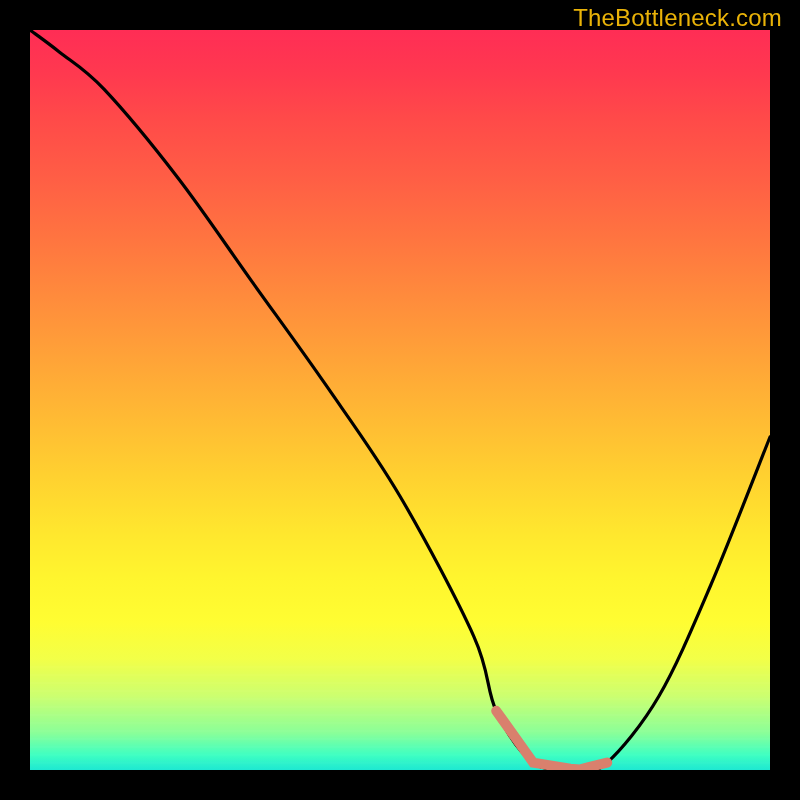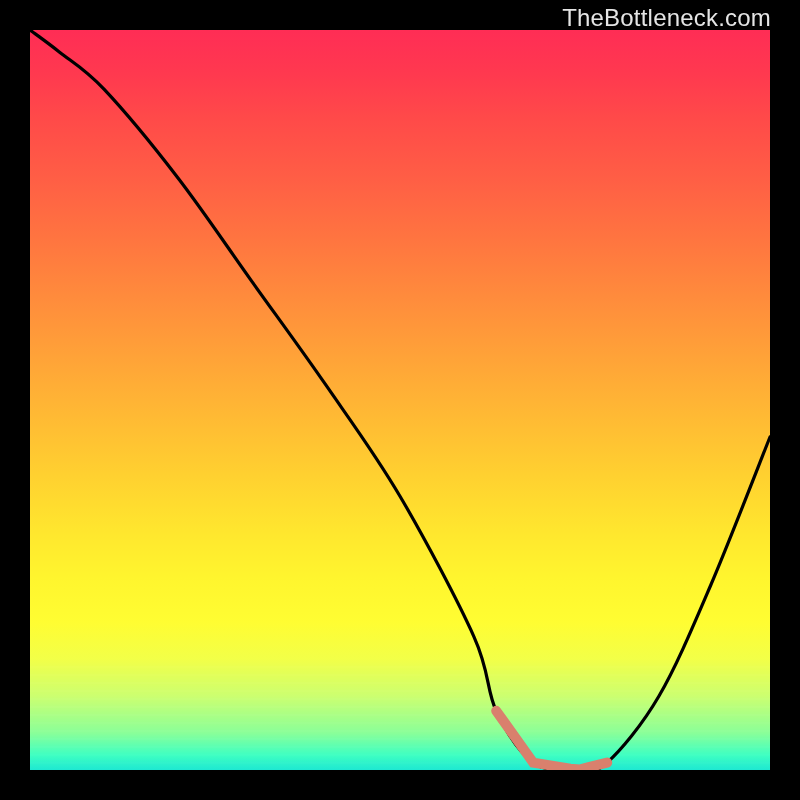--- a/index.html
+++ b/index.html
@@ -6,25 +6,25 @@
   html, body { width: 800px; height: 800px; background: #000; overflow: hidden; }
   .container {
     position: relative;
     width: 800px;
     height: 800px;
     background: #000;
   }
   .watermark {
     position: absolute;
     top: 4px;
-    right: 29px;
+    right: 18px;
     font-family: Arial, Helvetica, sans-serif;
     font-size: 24px;
     font-weight: 400;
-    color: #e5e5e5;
+    color: #eab308;
     letter-spacing: 0.2px;
   }
   .plot {
     position: absolute;
     left: 30px;
     top: 30px;
     width: 740px;
     height: 740px;
     overflow: hidden;
   }

